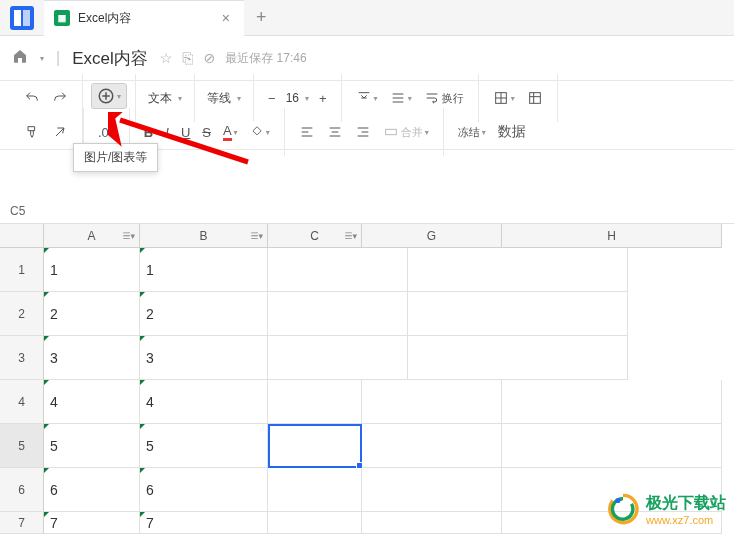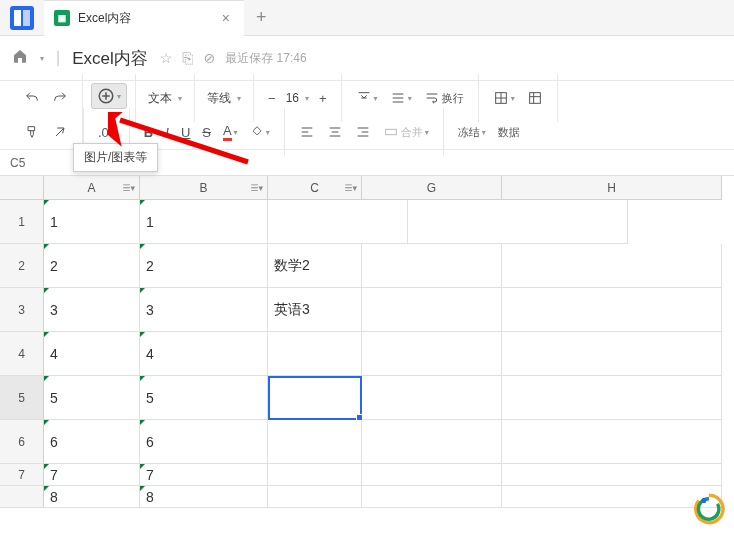--- a/index.html
+++ b/index.html
@@ -34,21 +34,21 @@
 .tb-btn.highlighted { background: #e8e8e8; border: 1px solid #ccc; padding: 3px 5px; }
 .tb-label { font-size: 12px; color: #666; padding: 0 6px; }
 .caret { font-size: 8px; color: #999; }
 .tb-select { font-size: 12px; color: #444; padding: 2px 4px; display: flex; align-items: center; gap: 6px; }
 .icon-svg { width: 16px; height: 16px; fill: none; stroke: currentColor; stroke-width: 1.5; }
 
 
 .tooltip { position: absolute; top: 62px; left: -10px; background: #fff; border: 1px solid #ccc; padding: 5px 10px; font-size: 12px; color: #444; white-space: nowrap; box-shadow: 0 2px 6px rgba(0,0,0,0.15); z-index: 10; }
 
 
-.namebox-row { height: 26px; display: flex; align-items: center; border-bottom: 1px solid #e0e0e0; }
+.namebox-row { height: 26px; display: flex; align-items: center; border-bottom: 1px solid #e0e0e0; margin-top: 48px; }
 .namebox { width: 44px; padding-left: 10px; font-size: 12px; color: #666; }
 
 
 .sheet { display: flex; }
 .corner { width: 44px; height: 24px; background: #f5f5f5; border-right: 1px solid #d0d0d0; border-bottom: 1px solid #d0d0d0; }
 .col-headers { display: flex; flex: 1; }
 .col-h { height: 24px; background: #f5f5f5; border-right: 1px solid #d0d0d0; border-bottom: 1px solid #d0d0d0; display: flex; align-items: center; justify-content: center; font-size: 12px; color: #555; position: relative; }
 .col-h .filter-icon { position: absolute; right: 4px; font-size: 9px; color: #888; }
 .grid-body { display: flex; }
 .row-headers { width: 44px; }
@@ -255,21 +255,21 @@
           <span class="caret">▾</span>
         </span>
     </div>
     <div class="tb-sep"></div>
     <div class="tb-group">
       <span class="tb-btn">
           <span style="font-size:11px;">冻结</span>
           <span class="caret">▾</span>
         </span>
       <span class="tb-btn">
-          <span style="font-size:11px;">数据</span>
+          <span style="font-size:14px;">数据</span>
         </span>
     </div>
   </div>
 </div>
 
 <div class="namebox-row">
   <div class="namebox">C5</div>
 </div>
 
 <div class="sheet">
@@ -296,28 +296,26 @@
   <div class="cells" id="cells">
       <div class="cell-row">
         <div class="cell txt" style="width: 96px;">1</div>
         <div class="cell txt" style="width: 128px;">1</div>
         <div class="cell" style="width: 140px;"></div>
         <div class="cell" style="width: 220px;"></div>
       </div>
       <div class="cell-row">
         <div class="cell txt" style="width: 96px;">2</div>
         <div class="cell txt" style="width: 128px;">2</div>
-        <div class="cell" style="width: 94px;">数学2</div>
         <div class="cell" style="width: 140px;"></div>
         <div class="cell" style="width: 220px;"></div>
       </div>
       <div class="cell-row">
         <div class="cell txt" style="width: 96px;">3</div>
         <div class="cell txt" style="width: 128px;">3</div>
-        <div class="cell" style="width: 94px;">英语3</div>
         <div class="cell" style="width: 140px;"></div>
         <div class="cell" style="width: 220px;"></div>
       </div>
       <div class="cell-row">
         <div class="cell txt" style="width: 96px;">4</div>
         <div class="cell txt" style="width: 128px;">4</div>
         <div class="cell" style="width: 94px;"></div>
         <div class="cell" style="width: 140px;"></div>
         <div class="cell" style="width: 220px;"></div>
       </div>
@@ -360,13 +358,17 @@
     </defs>
   <line x1="140" y1="50" x2="12" y2="8" stroke="#e00" stroke-width="5" marker-end="url(#ah)"></line>
 </svg>
 
 <div class="watermark">
   <svg class="wm-logo" viewBox="0 0 40 40">
     <path d="M20 4 A16 16 0 1 1 8 10" fill="none" stroke="#f5a623" stroke-width="4"></path>
     <path d="M20 8 A12 12 0 1 0 30 14" fill="none" stroke="#17a05e" stroke-width="4"></path>
     <circle cx="14" cy="10" r="3" fill="#2468f2"></circle>
   </svg>
+  <div class="wm-text">
+    <span class="wm-cn">极光下载站</span>
+    <span class="wm-url">www.xz7.com</span>
+  </div>
 </div>
 
 </body></html>

